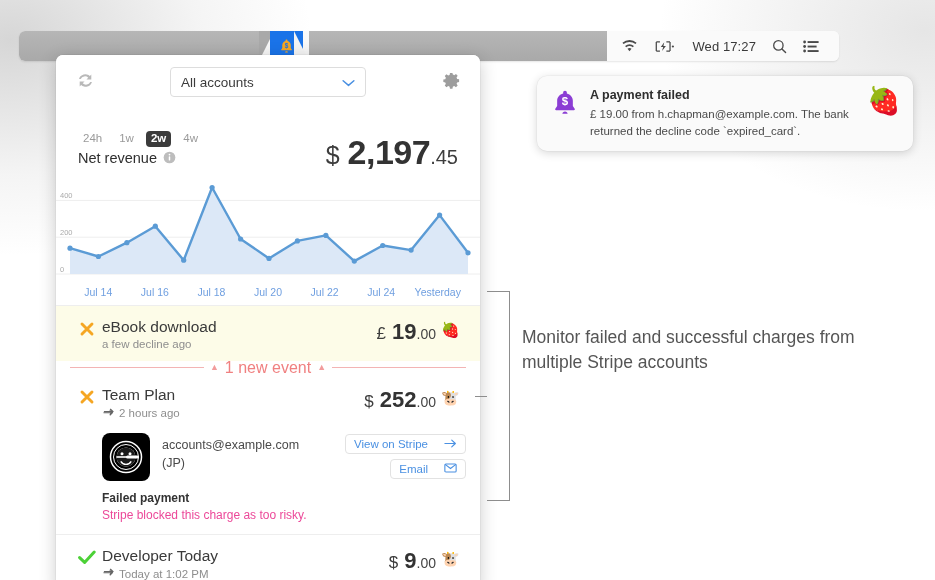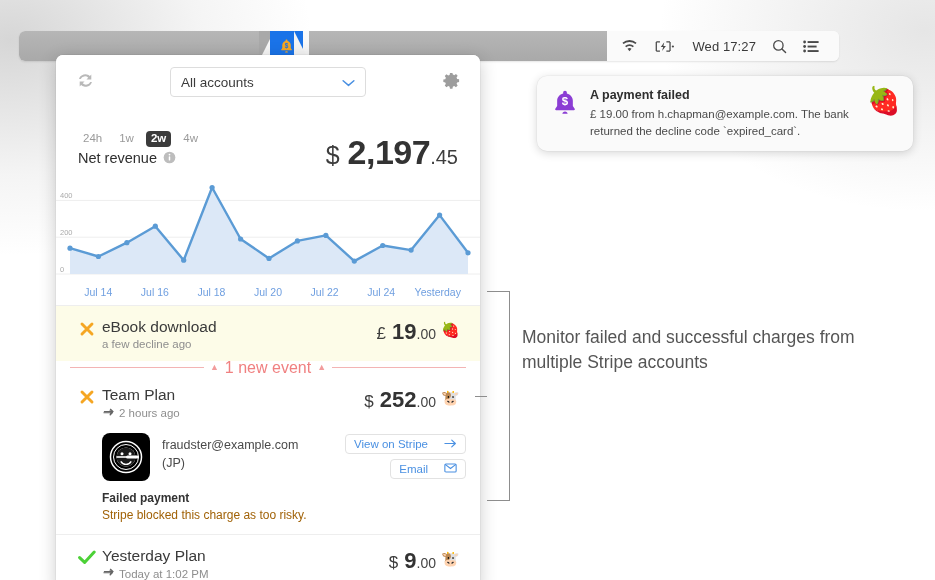--- a/index.html
+++ b/index.html
@@ -123,21 +123,21 @@
   .cust-info{flex:1;padding-left:12px;padding-top:3px;}
   .cust-email{font-size:12.5px;color:#4a4a4a;line-height:1.45;}
   .cust-loc{font-size:12.5px;color:#4a4a4a;line-height:1.45;}
   .detail-btns{display:flex;flex-direction:column;align-items:flex-end;gap:5px;padding-top:1px;}
   .dbtn{
     border:1px solid #e2e2e2;border-radius:4px;background:#fff;
     font-size:11.5px;color:#4a90e2;padding:3px 8px;cursor:pointer;white-space:nowrap;
     display:flex;align-items:center;gap:16px;
   }
   .fail-title{font-size:12px;color:#333;font-weight:bold;margin-top:10px;}
-  .fail-desc{font-size:12px;color:#a16207;margin-top:3px;}
+  .fail-desc{font-size:12px;color:#ec4899;margin-top:3px;}
   
   .toast{
     position:absolute;left:537px;top:76px;width:350px;
     background:#fafafa;border-radius:10px;
     box-shadow:0 2px 10px rgba(0,0,0,.16),0 0 0 .5px rgba(0,0,0,.05);
     display:flex;align-items:flex-start;padding:11px 12px 12px 14px;gap:11px;
   }
   .toast-icon{flex:none;padding-top:2px;}
   .toast-body{flex:1;}
   .toast-title{font-size:12.5px;color:#2e2e2e;font-weight:bold;line-height:1.3;}
@@ -369,21 +369,21 @@
             <circle cx="20" cy="20" r="9.5" fill="#fff"></circle>
             <circle cx="20" cy="20" r="9.5" fill="#1a1a1a"></circle>
             <path d="M10.5 20h19" stroke="#fff" stroke-width="1.6"></path>
             <rect x="20" y="18.4" width="13" height="3.2" rx="1.6" fill="#fff"></rect>
             <circle cx="16" cy="16.8" r="1.5" fill="#fff"></circle>
             <circle cx="24" cy="16.8" r="1.5" fill="#fff"></circle>
             <path d="M14.8 24.4a6 6 0 0 0 10.4 0" fill="none" stroke="#fff" stroke-width="1.4"></path>
           </svg>
         </div>
         <div class="cust-info">
-          <div class="cust-email">fraudster@example.com</div>
+          <div class="cust-email">accounts@example.com</div>
           <div class="cust-loc">(JP)</div>
         </div>
         <div class="detail-btns">
           <div class="dbtn">
             <span>View on Stripe</span>
             <span>
               <svg width="13" height="9" viewBox="0 0 14 10">
                   <path d="M.8 5h11.4M8.4 1.2L12.4 5l-4 3.8" fill="none" stroke="#4a90e2" stroke-width="1.3" stroke-linecap="round" stroke-linejoin="round"></path>
                 </svg>
             </span>
@@ -403,21 +403,21 @@
       <div class="fail-desc">Stripe blocked this charge as too risky.</div>
     </div>
 
     <div class="row plain" style="border-top:1px solid #eeeeee;">
       <div class="row-status">
         <svg width="18" height="15" viewBox="0 0 18 15">
           <path d="M1.6 7.6l5 4.8L16.2 2" fill="none" stroke="#4cd137" stroke-width="3" stroke-linecap="round" stroke-linejoin="round"></path>
         </svg>
       </div>
       <div class="row-body">
-        <div class="row-title">Yesterday Plan</div>
+        <div class="row-title">Developer Today</div>
         <div class="row-sub">
           <span>
             <svg width="13" height="11" viewBox="0 0 14 12">
               <path d="M2 4.4h8.1l-1.8-1.8 1-1 3.5 3.4-3.5 3.4-1-1 1.8-1.8H2z" fill="#666"></path>
               <path d="M0.8 8.2h9.4l-1.9-1.9 1.1-1.1 3.8 3.7-3.8 3.7-1.1-1.1 1.9-1.9H0.8z" fill="#666" transform="scale(0.85) translate(1,-1.5)"></path>
             </svg>
           </span>
           <span>Today at 1:02 PM</span>
         </div>
       </div>

